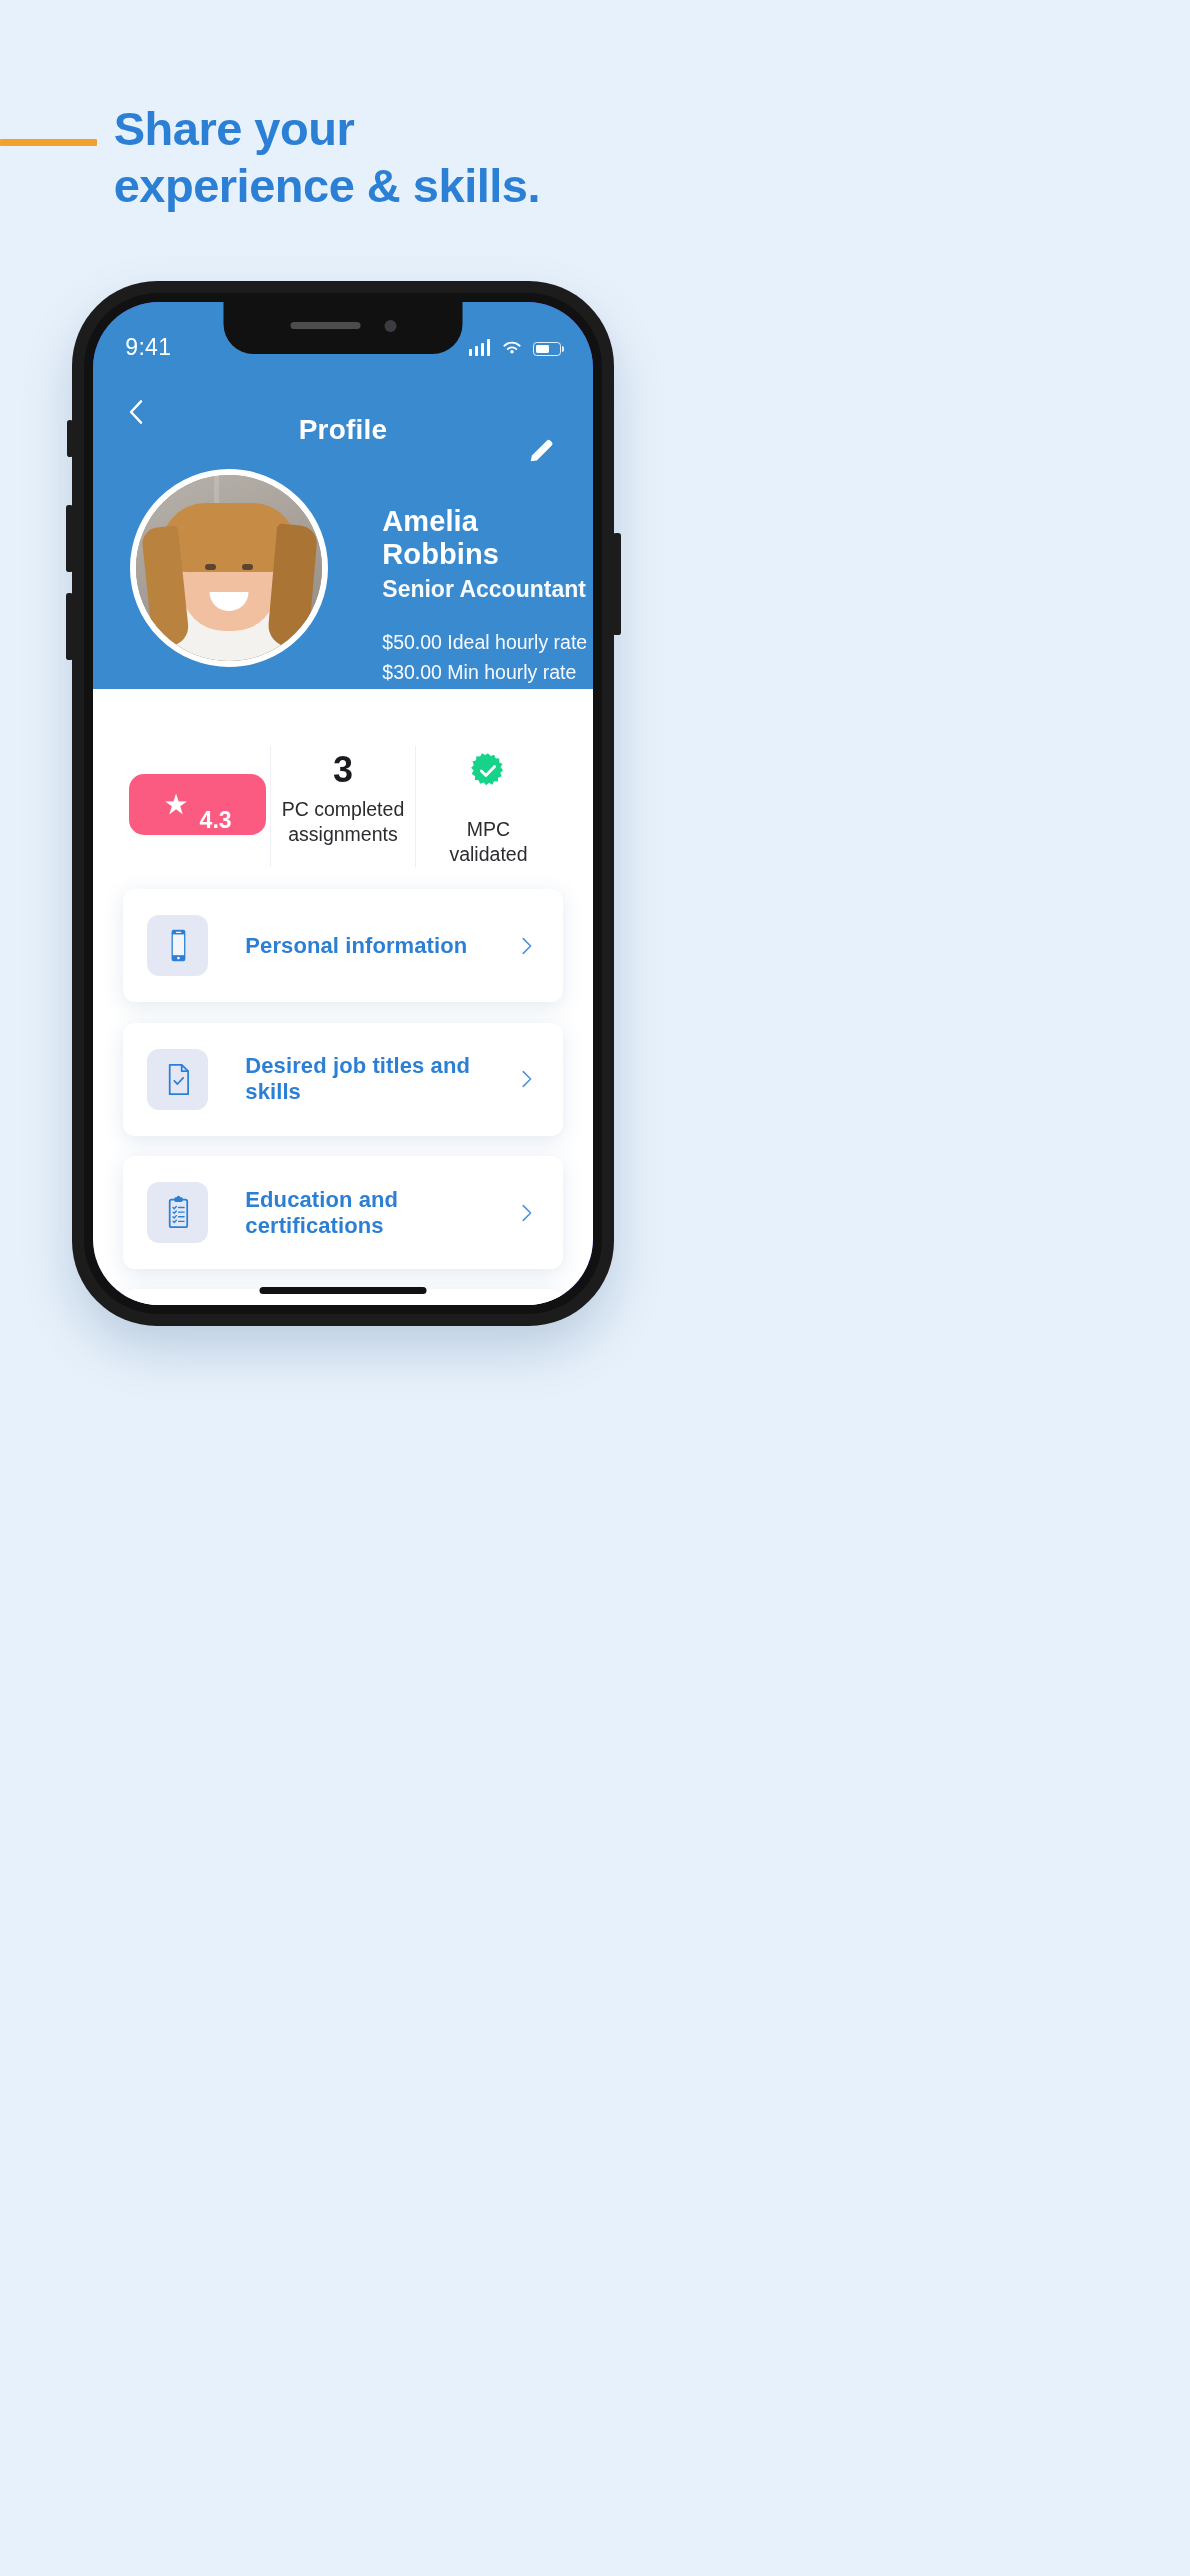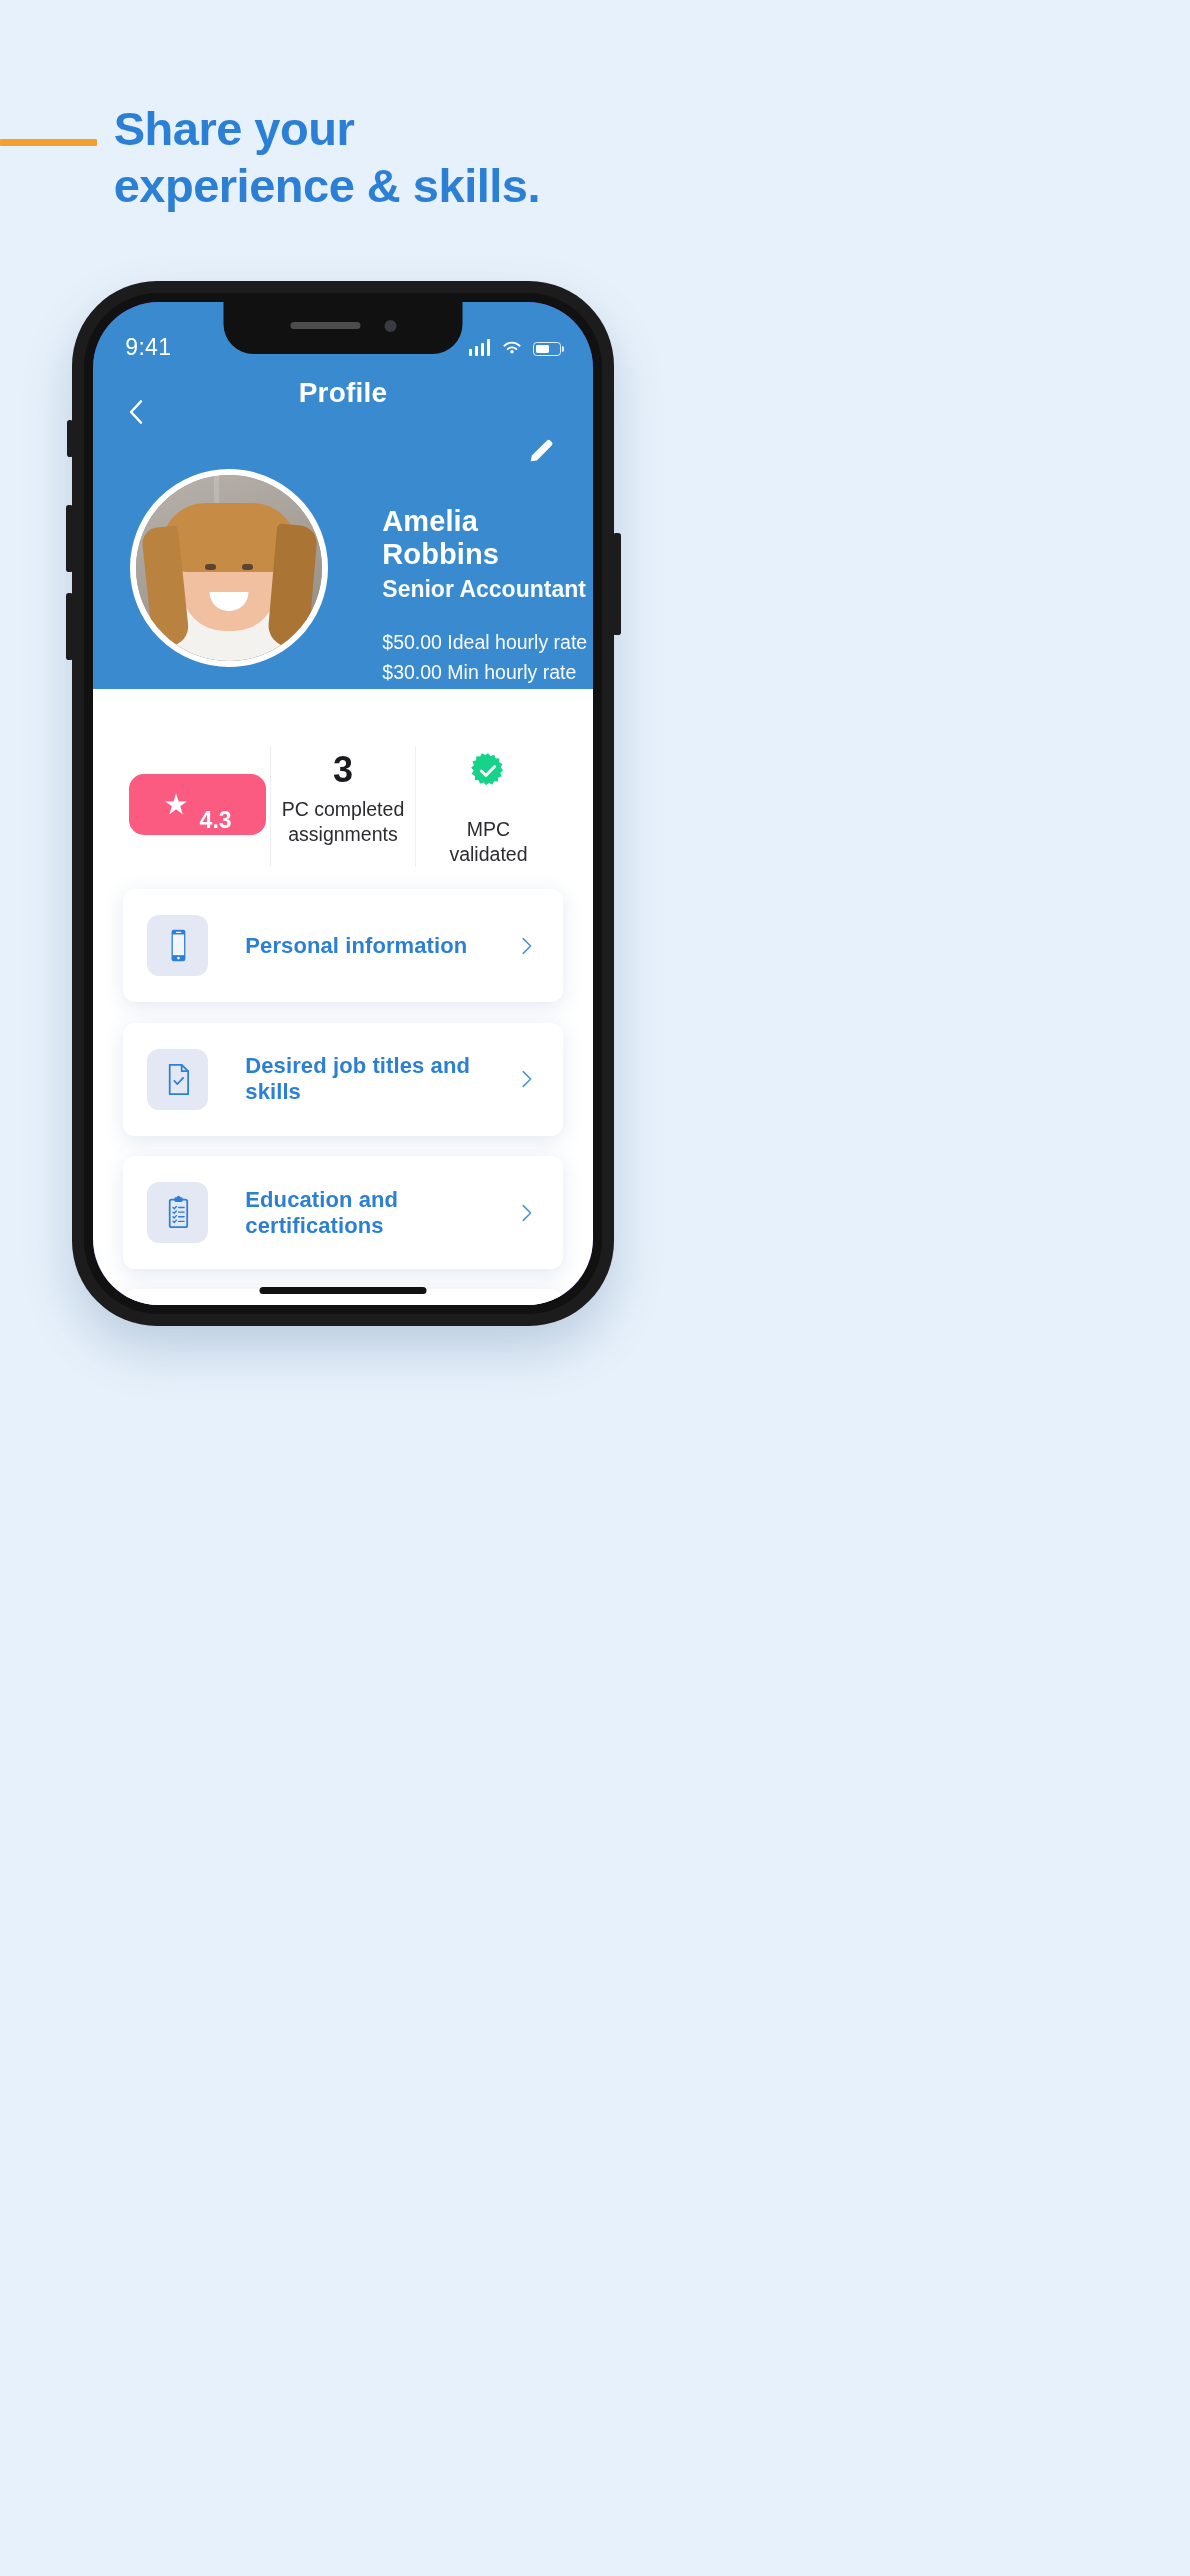--- a/index.html
+++ b/index.html
@@ -112,21 +112,21 @@
     border-radius:3.7px;position:relative;padding:1.9px;
   }
   .batt:after{
     content:"";position:absolute;right:-4.6px;top:3.7px;
     width:2.8px;height:5.6px;background:rgba(255,255,255,.85);border-radius:0 1.9px 1.9px 0;
   }
   .batt span{display:block;height:100%;width:62%;background:#fff;border-radius:1.4px;}
 
   .navbar{
     position:relative;
-    display:flex; align-items:flex-start; justify-content:center;
+    display:flex; align-items:flex-end; justify-content:center;
     height:69px; margin-top:16.7px;
   }
   .back-chevron{
     position:absolute; left:28px; top:50%; transform:translateY(-50%);
     width:32px;height:32px; cursor:pointer;
   }
   .nav-title{ color:#fff; font-size:28px; font-weight:bold; letter-spacing:0.2px;}
   .edit-pencil{
     position:absolute; right:35px; top:132px;
     width:32px;height:32px;

